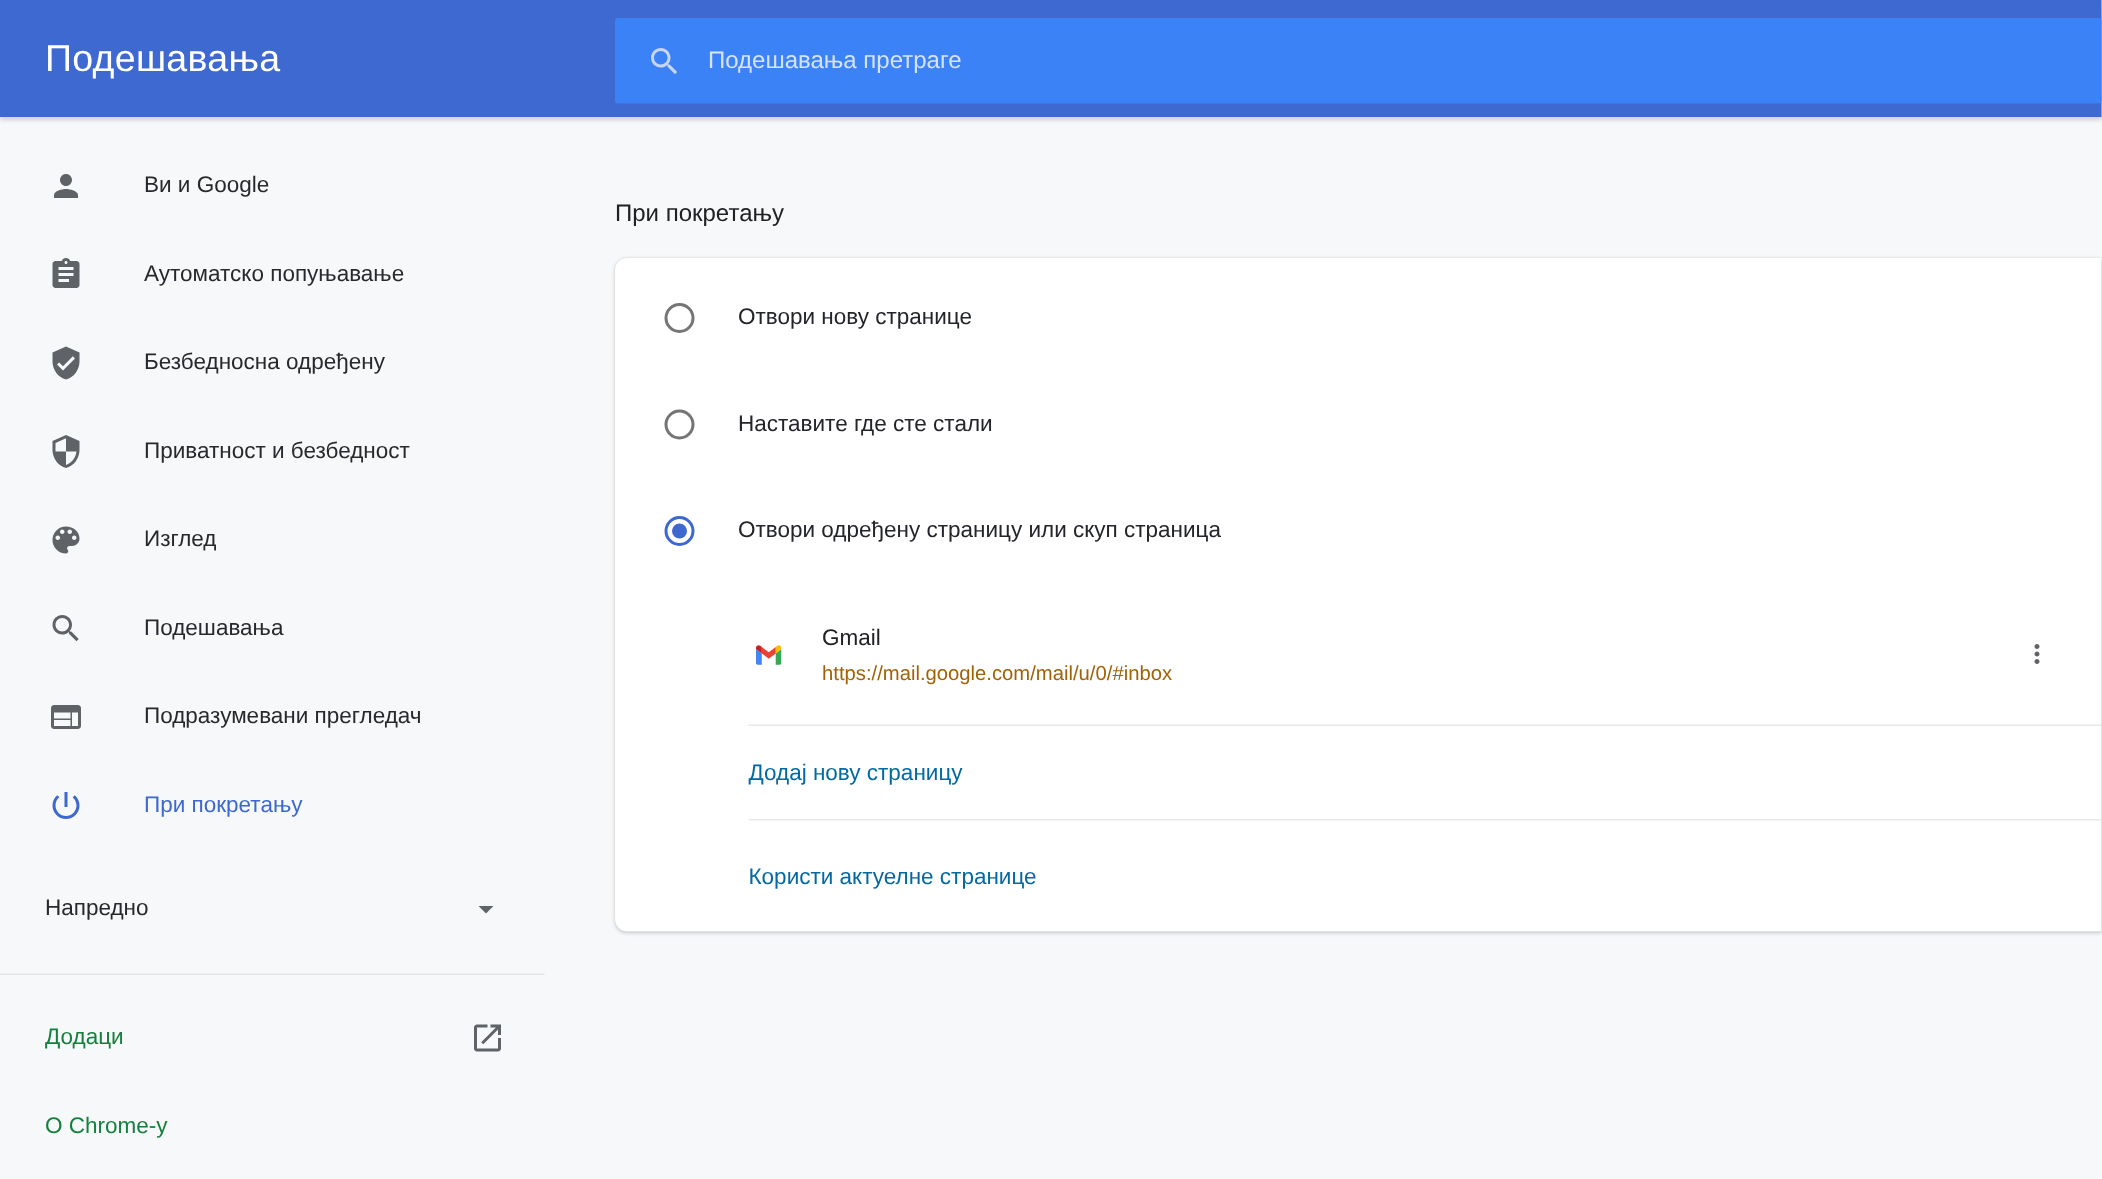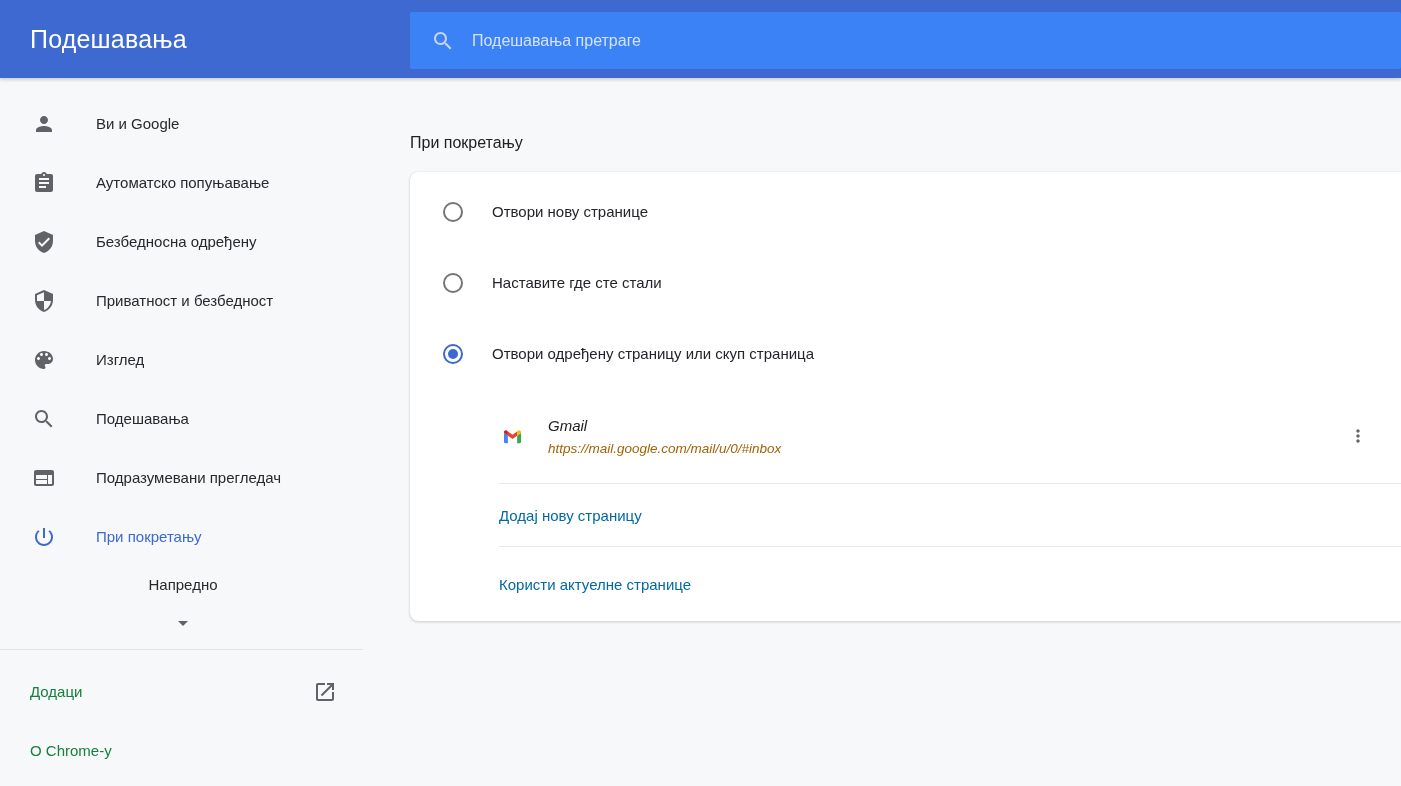--- a/index.html
+++ b/index.html
@@ -43,21 +43,21 @@
   .nav-item {
     height: 59px; display: flex; align-items: center; cursor: pointer;
   }
   .nav-item .nav-icon { width: 24px; height: 24px; margin-left: 32px; flex: none; }
   .nav-item .nav-label {
     margin-left: 40px; font-size: 15px; color: #27292c; font-weight: 400;
   }
   .nav-item.active .nav-label { color: #3c68cf; font-weight: 500; }
   .advanced-row {
     margin-top: 10px; height: 59px; display: flex; align-items: center;
-    justify-content: space-between; padding: 0 27px 0 30px; cursor: pointer; flex-direction: column;
+    justify-content: space-between; padding: 0 27px 0 30px; cursor: pointer;
   }
   .advanced-label { font-size: 15px; color: #27292c; }
   .sidebar-divider { border: none; border-top: 1px solid #e3e4e6; margin: 14px 0 12px 0; }
   .footer-item {
     height: 59px; display: flex; align-items: center;
     justify-content: space-between; padding: 0 26px 0 30px; cursor: pointer;
   }
   .footer-label { font-size: 15px; color: #15803d; }
 
   
@@ -84,21 +84,21 @@
   .option-row.selected .radio-outer { border-color: #3c68cf; }
   .radio-dot { width: 10px; height: 10px; border-radius: 50%; background: transparent; }
   .option-row.selected .radio-dot { background: #3c68cf; }
   .option-label { margin-left: 29px; font-size: 15px; color: #23252a; }
 
   .site-row {
     height: 94px; display: flex; align-items: center;
     padding-left: 94px; padding-right: 25px;
   }
   .site-favicon { width: 17px; height: 15px; flex: none; }
-  .site-info { margin-left: 27px; font-style: italic; }
+  .site-info { margin-left: 27px; }
   .site-name { font-size: 15px; color: #202124; margin-bottom: 7px; }
   .site-url { font-size: 13.5px; color: #a16207; }
   .more-btn {
     margin-left: auto; width: 36px; height: 36px; border: none; background: transparent;
     border-radius: 50%; display: flex; align-items: center; justify-content: center;
     cursor: pointer; flex: none;
   }
   .card-divider { border: none; border-top: 1px solid #e8e9ea; margin-left: 89px; }
   .link-row {
     height: 62px; display: flex; align-items: center; padding-left: 89px; cursor: pointer;

